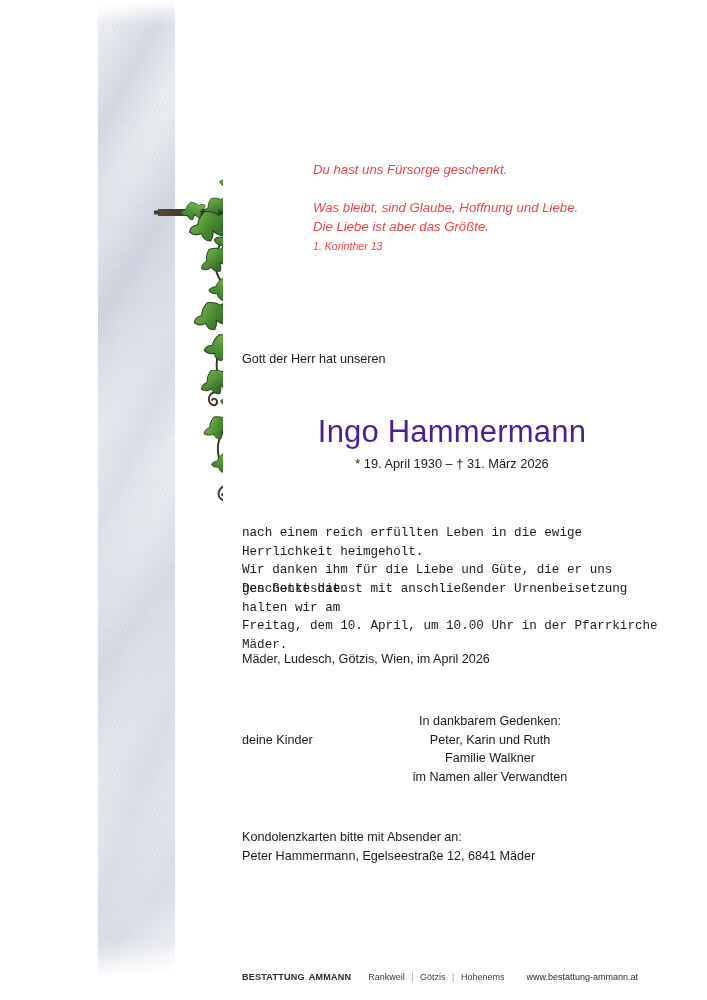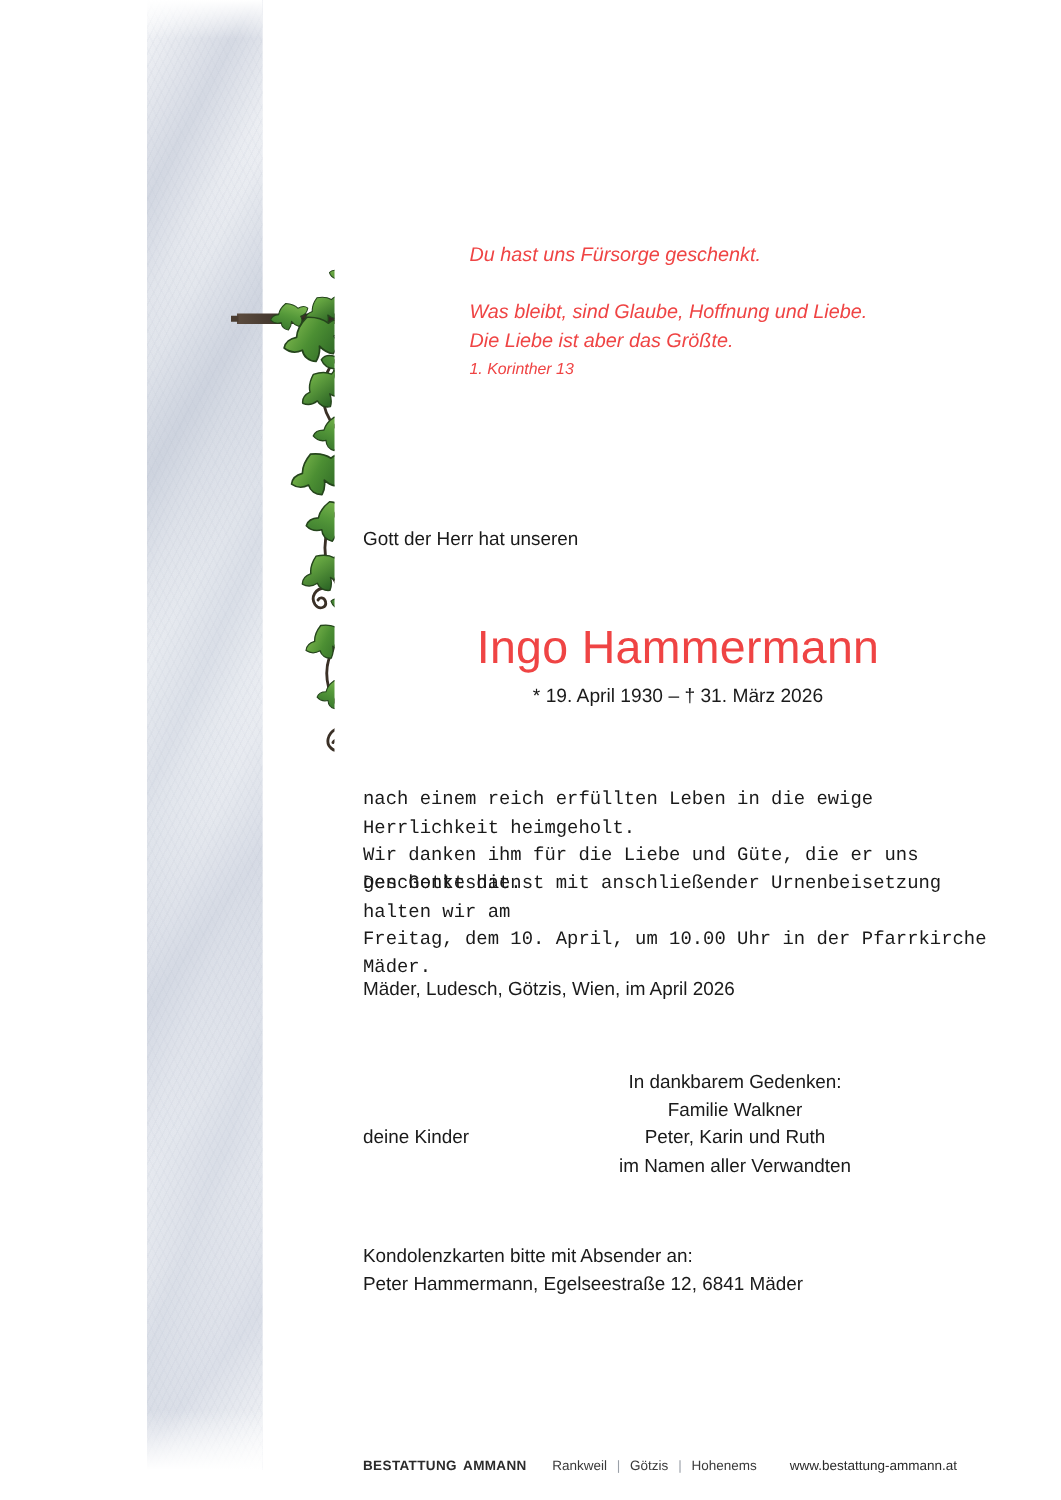--- a/index.html
+++ b/index.html
@@ -102,21 +102,21 @@
   .deceased-name {
     position: absolute;
     left: 0;
     top: 413px;
     width: 420px;
     text-align: center;
     font-size: 31px;
     font-weight: 300;
     letter-spacing: .2px;
     line-height: 38px;
-    color: #ef4444;
+    color: #4c1d95;
   }
   .deceased-dates {
     position: absolute;
     left: 0;
     top: 455px;
     width: 420px;
     text-align: center;
     font-size: 12.8px;
     line-height: 18px;
   }
@@ -347,26 +347,26 @@
   </div>
 
   <div class="place-date">Mäder, Ludesch, Götzis, Wien, im April 2026</div>
 
   <div class="family-block">
     <div class="family-row">
       <div class="family-label-col"></div>
       <div class="family-text-col">In dankbarem Gedenken:</div>
     </div>
     <div class="family-row">
+      <div class="family-label-col">deine Kinder</div>
+      <div class="family-text-col">Peter, Karin und Ruth</div>
+    </div>
+    <div class="family-row">
       <div class="family-label-col"></div>
       <div class="family-text-col">Familie Walkner</div>
-    </div>
-    <div class="family-row">
-      <div class="family-label-col">deine Kinder</div>
-      <div class="family-text-col">Peter, Karin und Ruth</div>
     </div>
     <div class="family-row">
       <div class="family-label-col"></div>
       <div class="family-text-col">im Namen aller Verwandten</div>
     </div>
   </div>
 
   <div class="condolence">
     <div>Kondolenzkarten bitte mit Absender an:</div>
     <div>Peter Hammermann, Egelseestraße 12, 6841 Mäder</div>

